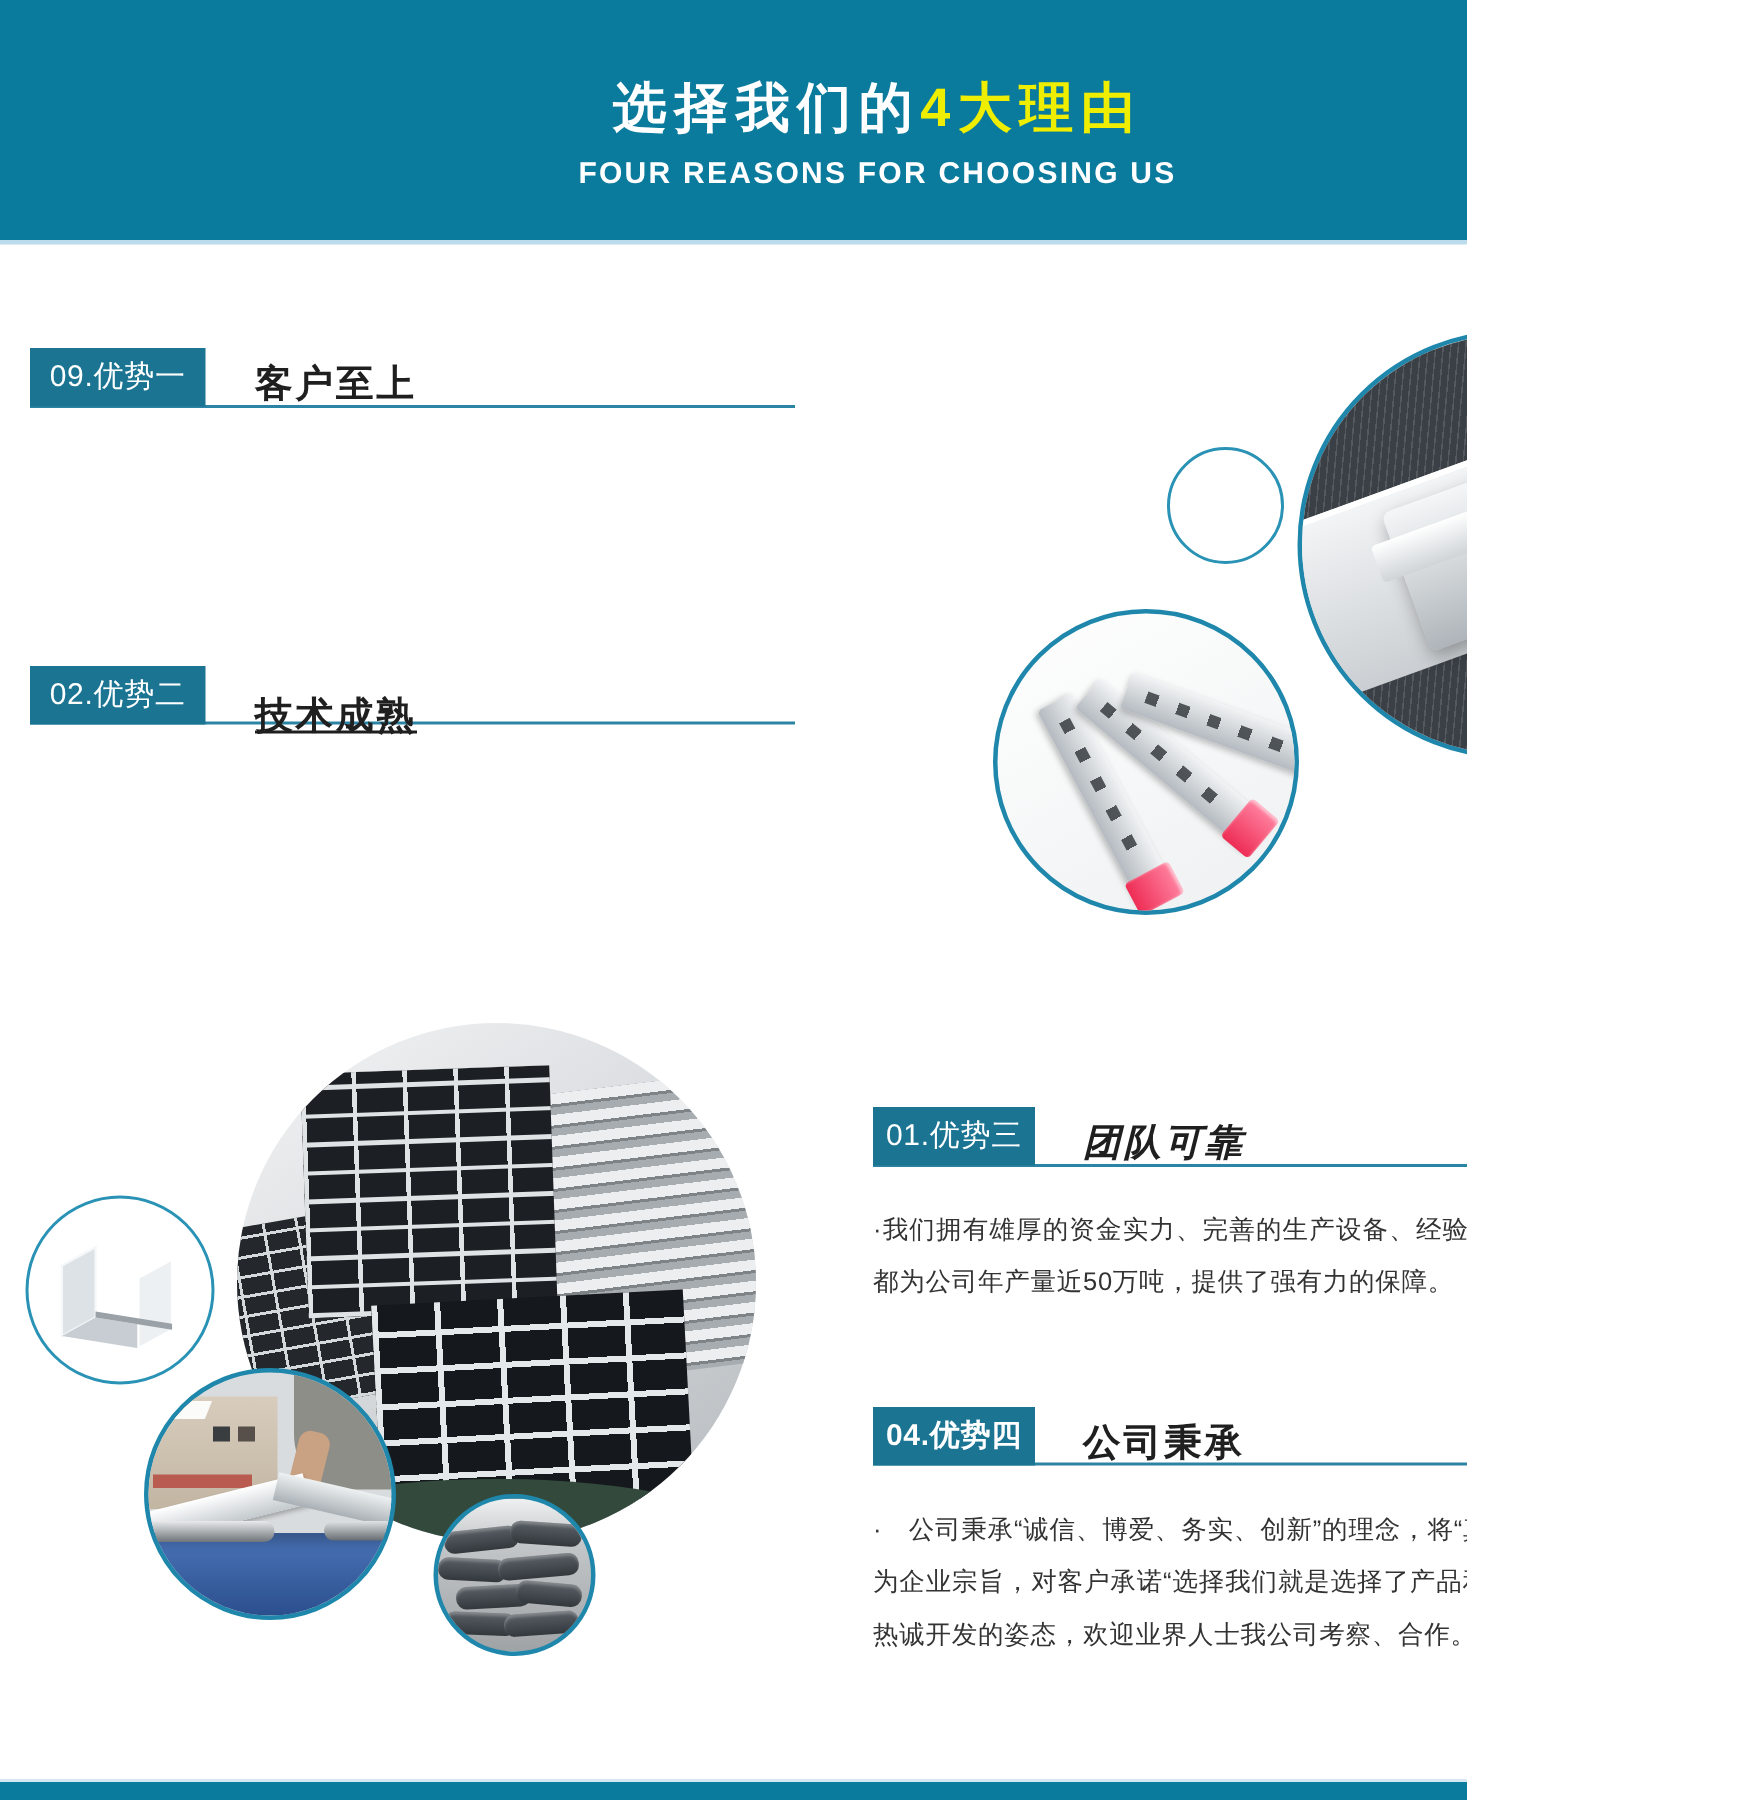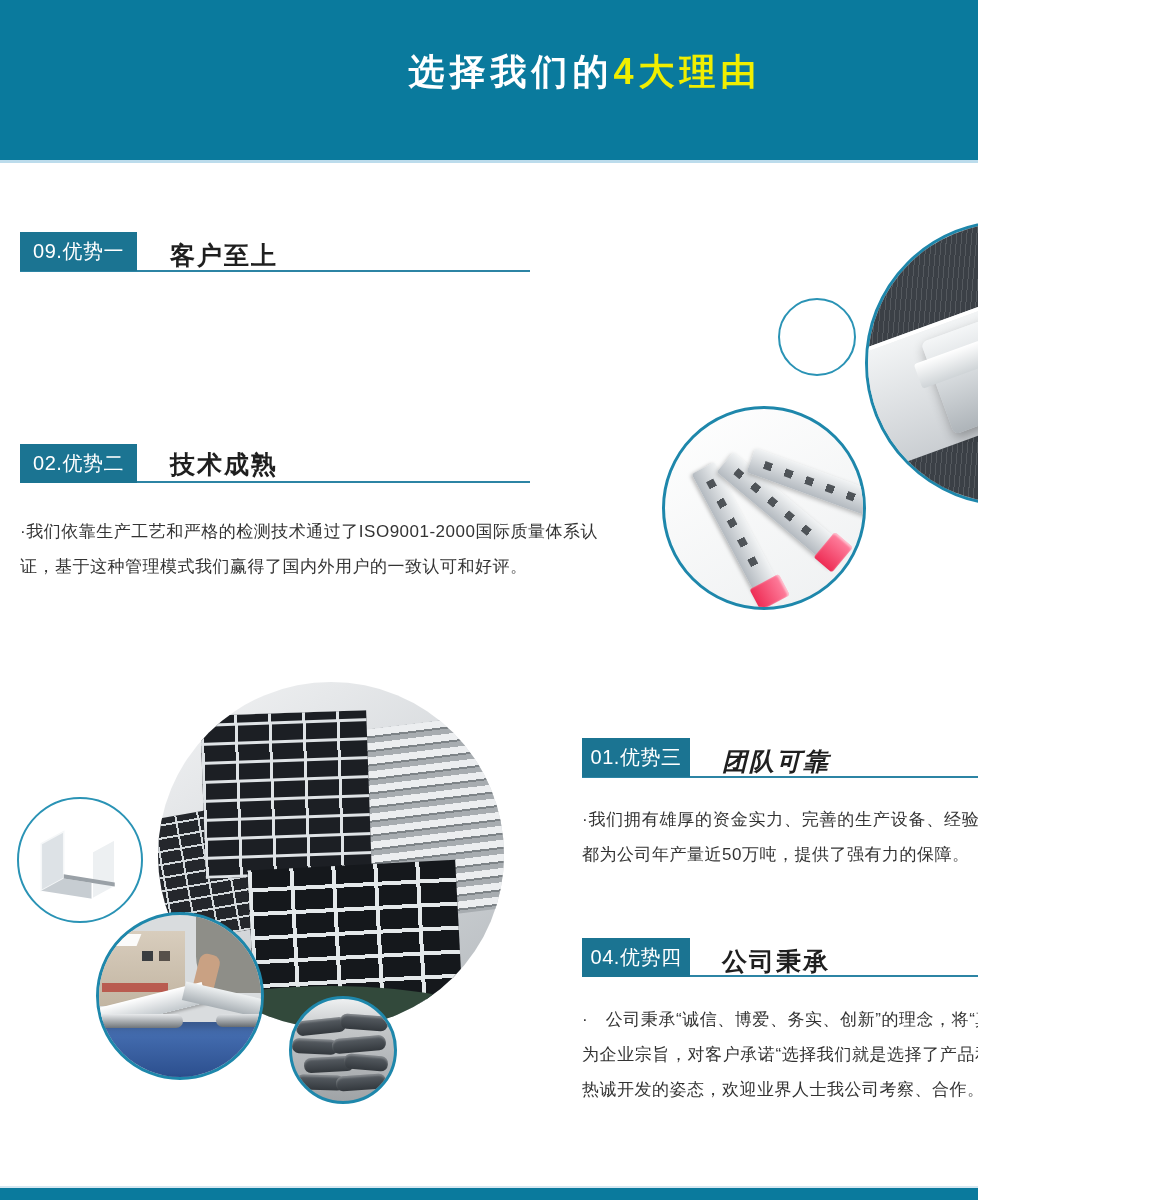--- a/index.html
+++ b/index.html
@@ -110,37 +110,37 @@
   .band-bottom{position:absolute;left:0;top:1186px;width:1170px;height:14px;background:#0a7a9d;border-top:2px solid #d5e7f1;}
 </style>
 </head>
 <body>
 
 <div class="page">
 
   <div class="band-top"></div>
   <div class="band-divider"></div>
   <div class="hd-title"><span>选择我们的</span><span class="accent">4大理由</span></div>
+  <div class="hd-sub">FOUR REASONS FOR CHOOSING US</div>
 
   <div class="sec-line" style="left:20px;top:270px;width:510px;"></div>
   <div class="sec-box" style="left:20px;top:232px;">09.优势一</div>
   <div class="sec-title" style="left:170px;top:239px;">客户至上</div>
 
   <div class="sec-line" style="left:20px;top:481px;width:510px;"></div>
   <div class="sec-box" style="left:20px;top:444px;">02.优势二</div>
-  <div class="sec-title" style="left:170px;top:448px;">技术成熟</div>
-  <div class="sec-body" style="left:20px;top:514px;width:578px;">·我们依靠生产工艺和严格的检测技术通过了ISO9001-2000国际质量体系认证，基于这种管理模式我们赢得了国内外用户的一致认可和好评。</div>
+  <div class="sec-title" style="left:170px;top:460px;text-decoration:underline;">技术成熟</div>
 
   <div class="sec-line" style="left:582px;top:776px;width:575px;"></div>
   <div class="sec-box wide" style="left:582px;top:738px;">01.优势三</div>
   <div class="sec-title" style="left:722px;top:745px;font-style:italic;">团队可靠</div>
   <div class="sec-body" style="left:582px;top:802px;width:575px;">·我们拥有雄厚的资金实力、完善的生产设备、经验丰富的管理人才，这些都为公司年产量近50万吨，提供了强有力的保障。</div>
 
   <div class="sec-line" style="left:582px;top:975px;width:575px;"></div>
-  <div class="sec-box wide" style="left:582px;top:938px;">04.优势四</div>
+  <div class="sec-box wide" style="left:582px;top:938px;font-weight:bold;">04.优势四</div>
   <div class="sec-title" style="left:722px;top:945px;">公司秉承</div>
   <div class="sec-body" style="left:582px;top:1002px;width:575px;">·　公司秉承“诚信、博爱、务实、创新”的理念，将“真诚合作、客户至上”作为企业宗旨，对客户承诺“选择我们就是选择了产品和周到的服务”。公司以热诚开发的姿态，欢迎业界人士我公司考察、合作。</div>
 
   <div class="circle ring2 c-accent"></div>
 
   <div class="circle ring3 c-clamp">
     <div class="clamp-scene">
       <div class="cs-panel cs-panel-top"></div>
       <div class="cs-rail"></div>
       <div class="cs-panel cs-panel-bot"></div>

